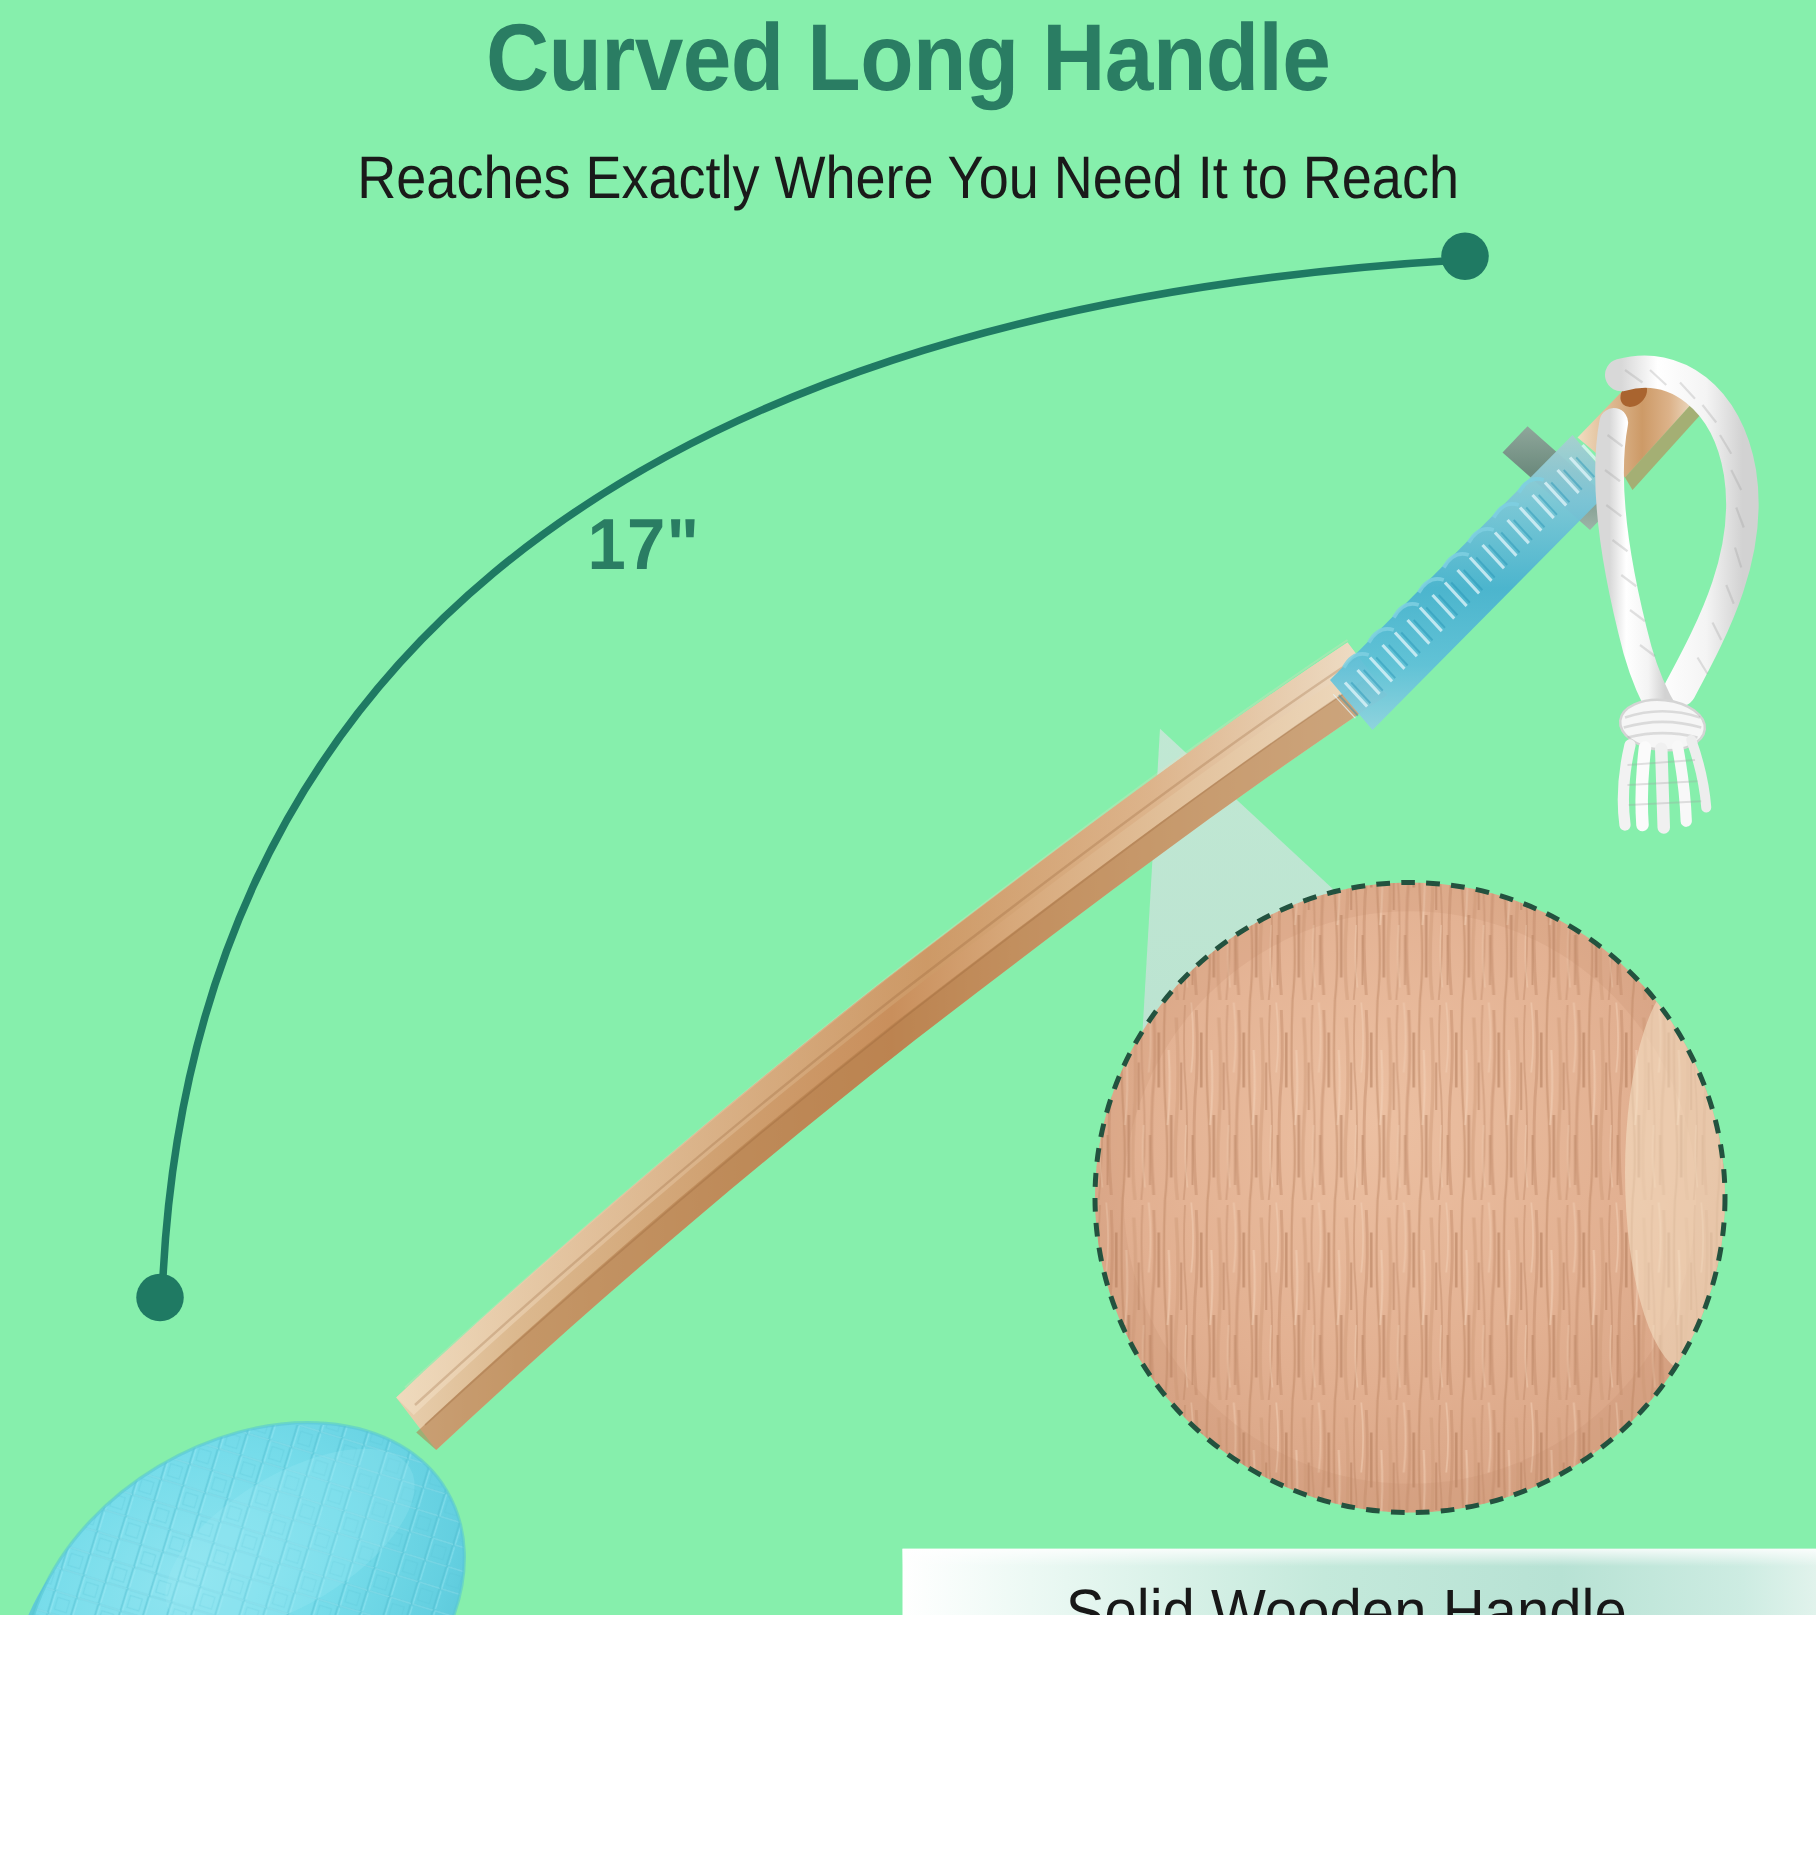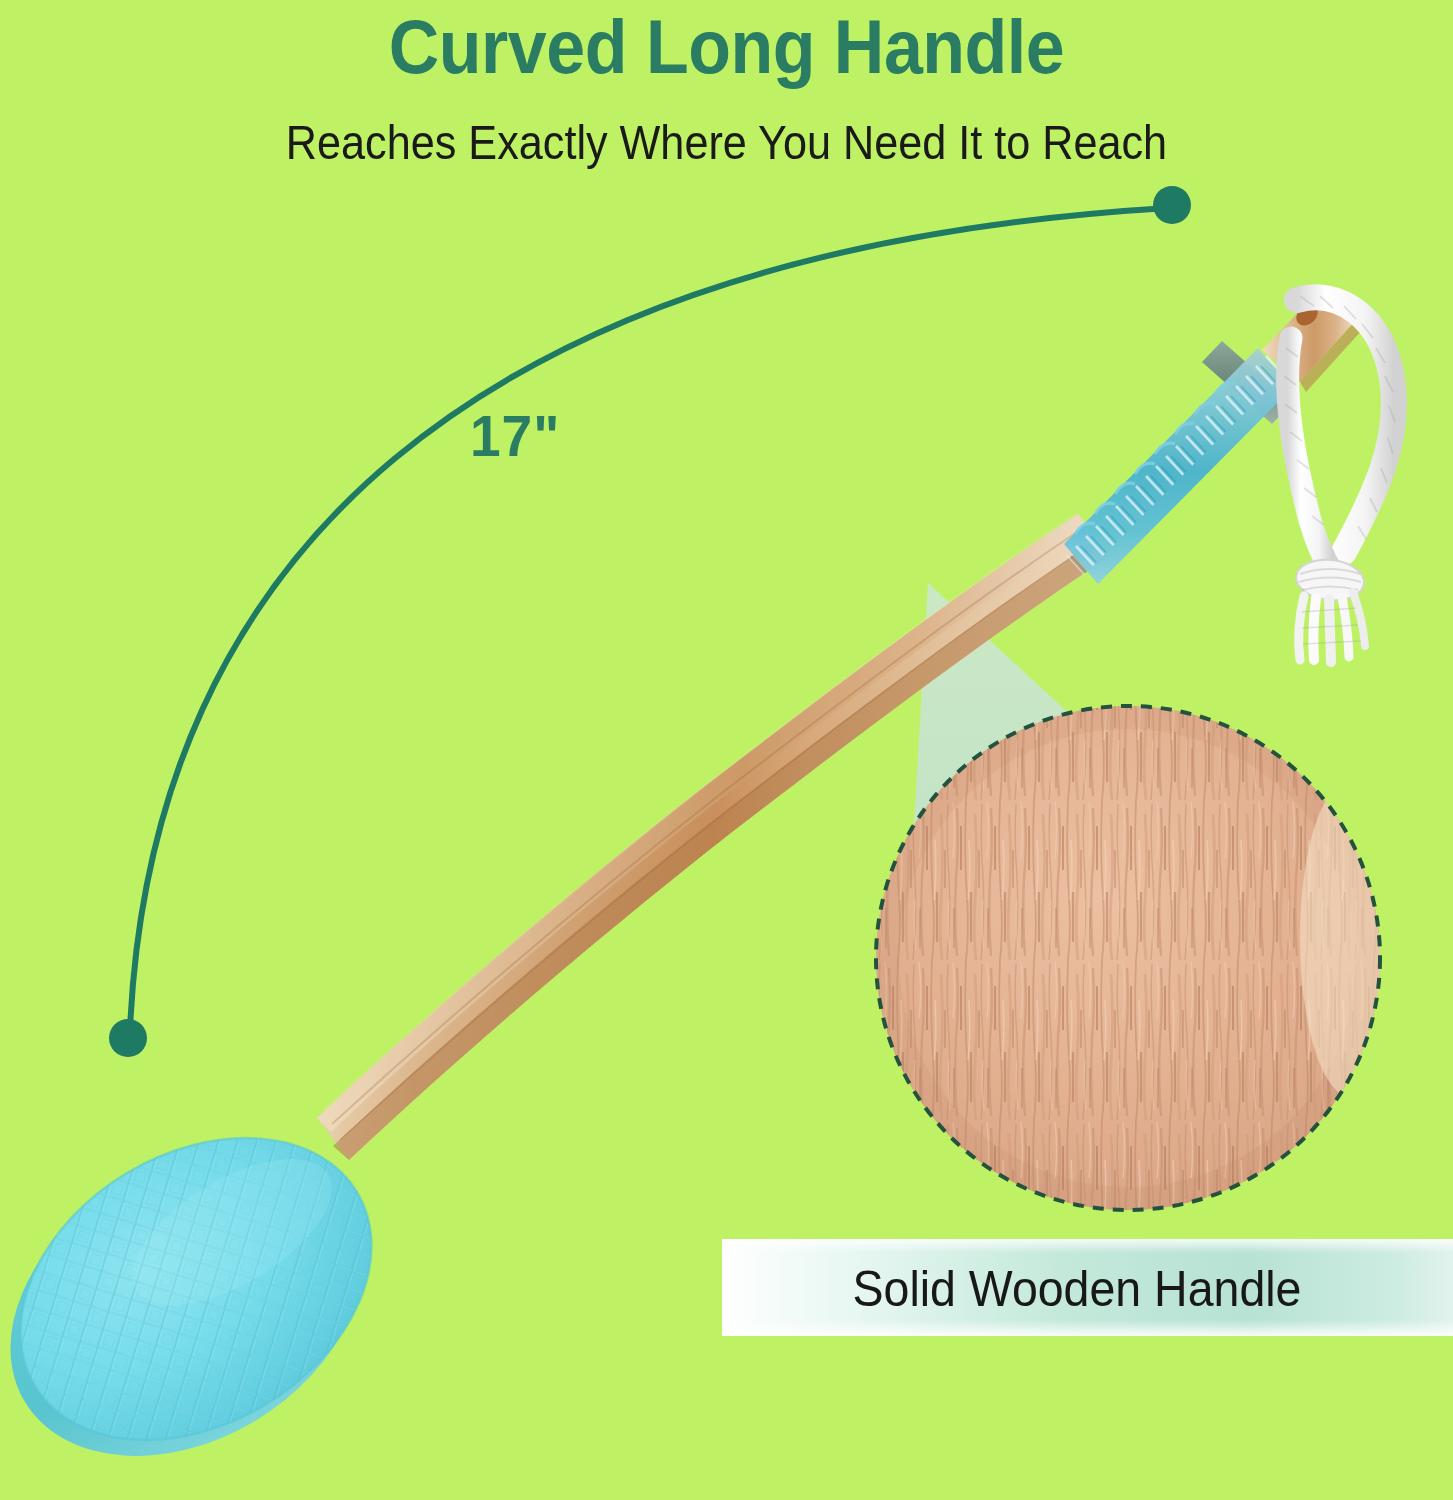--- a/index.html
+++ b/index.html
@@ -6,22 +6,22 @@
     margin: 0;
     padding: 0;
     background: #ffffff;
   }
   body {
     font-family: "Liberation Sans", sans-serif;
   }
   #stage {
     position: relative;
     width: 1453px;
-    height: 1500px;
-    background: #bef264;
+    height: 1292px;
+    background: #86efac;
     overflow: hidden;
   }
 
   
   .headline {
     position: absolute;
     left: 0;
     top: 8px;
     width: 1453px;
     text-align: center;

